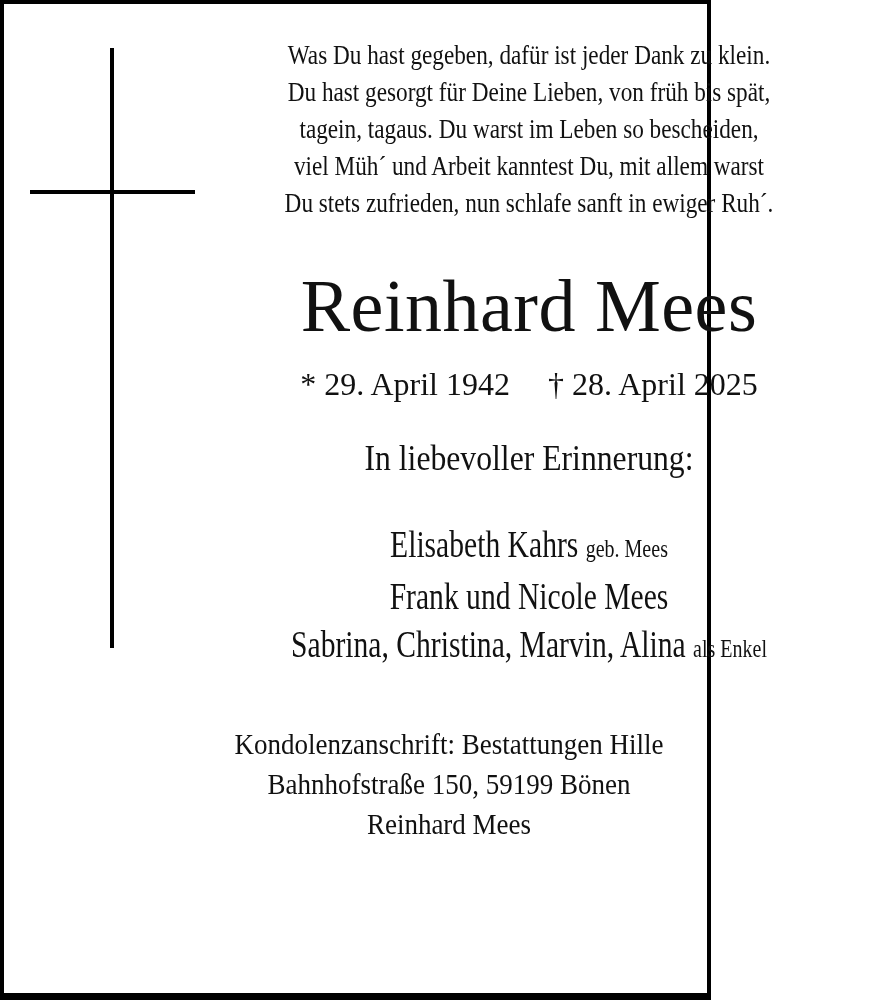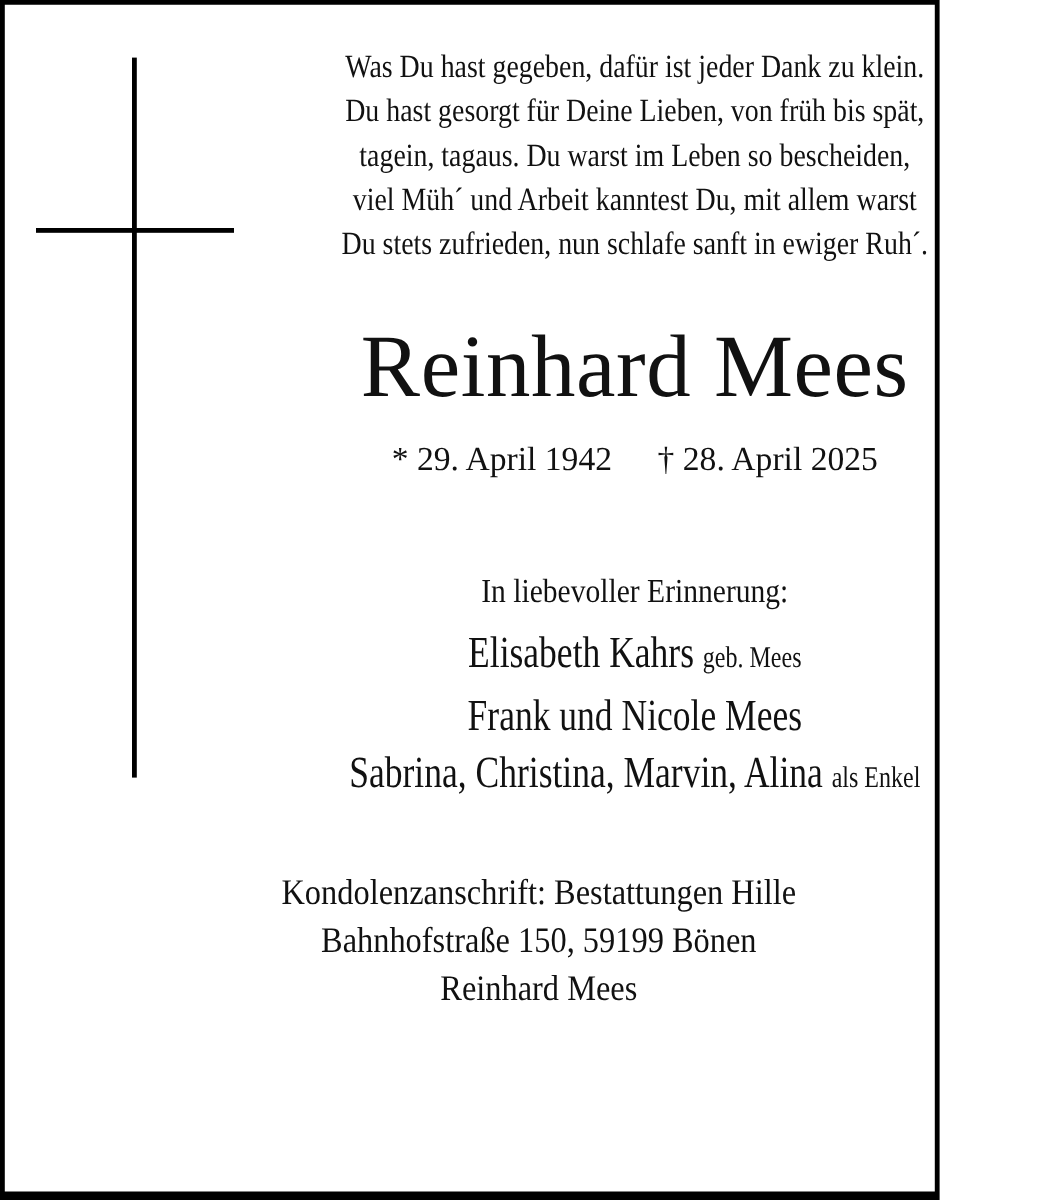--- a/index.html
+++ b/index.html
@@ -9,21 +9,21 @@
     }
     body {
       width: 885px;
       height: 1000px;
       position: relative;
       overflow: hidden;
     }
     .frame {
       position: absolute;
       left: 0; top: 0;
-      width: 783px; height: 1000px;
+      width: 711px; height: 1000px;
       box-sizing: border-box;
       border: 4px solid #000000;
       border-bottom-width: 7px;
       background: #ffffff;
     }
     .cross-v {
       position: absolute;
       left: 106px; top: 44px;
       width: 4px; height: 600px;
       background: #000;
@@ -54,26 +54,26 @@
     .poem .line { transform: scaleX(0.86); }
     
     .deceased {
       left: 230px; width: 590px; top: 262px;
       font-size: 74px;
       line-height: 80px;
       letter-spacing: 0.5px;
     }
     .dates {
       left: 230px; width: 590px; top: 362px;
-      font-size: 28px; line-height: 36px;
+      font-size: 32px; line-height: 36px;
     }
     .dates .gap { display: inline-block; width: 38px; }
     .memory {
-      left: 230px; width: 590px; top: 472px;
-      font-size: 28px; line-height: 36px;
+      left: 230px; width: 590px; top: 436px;
+      font-size: 36px; line-height: 36px;
     }
     .memory .line { transform: scaleX(0.88); }
     .mourners {
       left: 150px; width: 750px; top: 517px;
       font-size: 37px;
       line-height: 48px;
     }
     .mourners .line { transform: scaleX(0.80); }
     .mourners .small { font-size: 25px; }
     .condolence {

